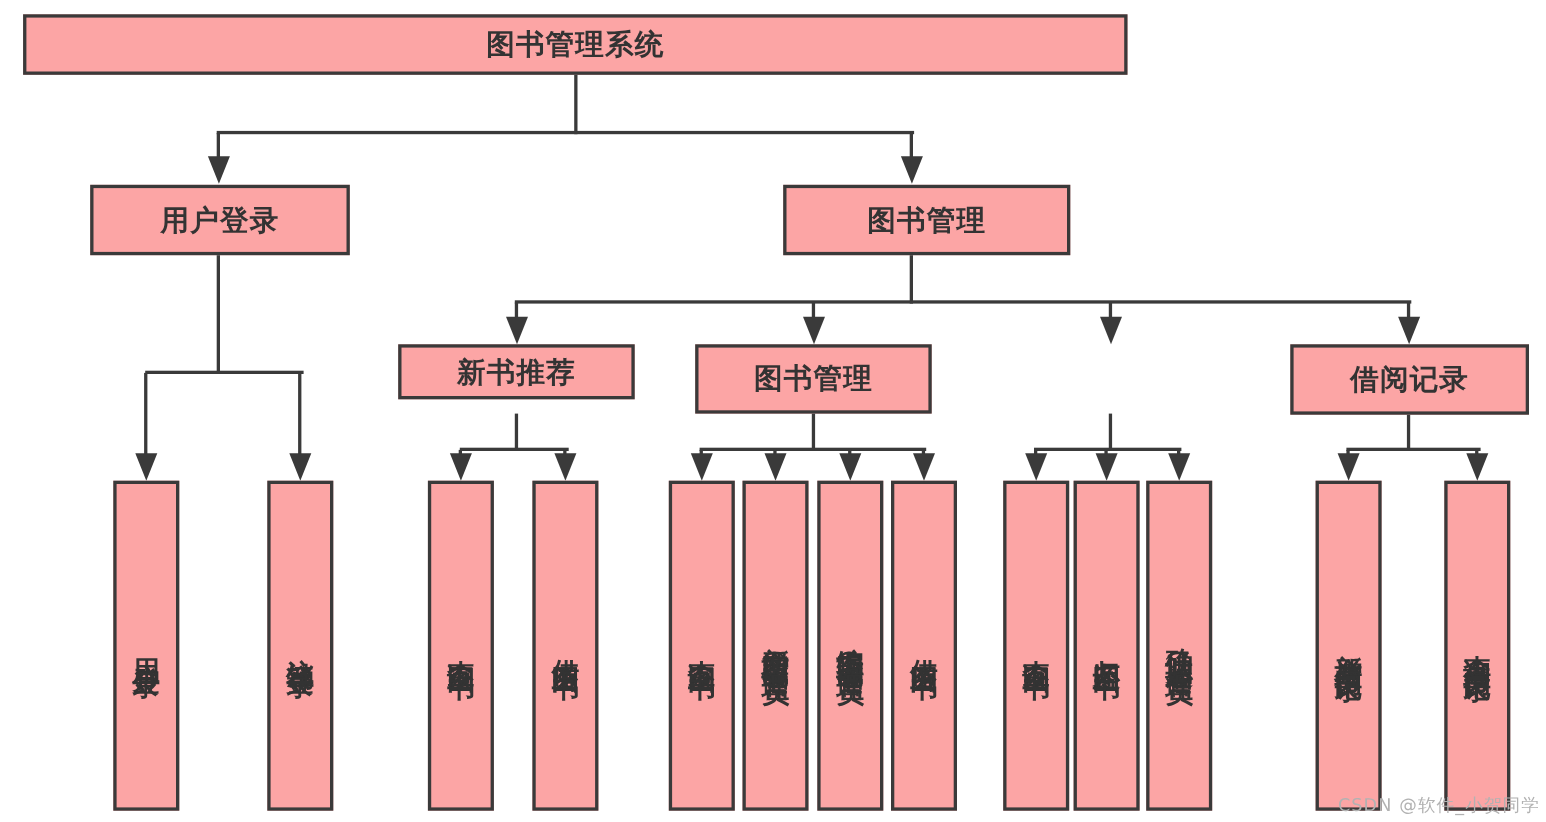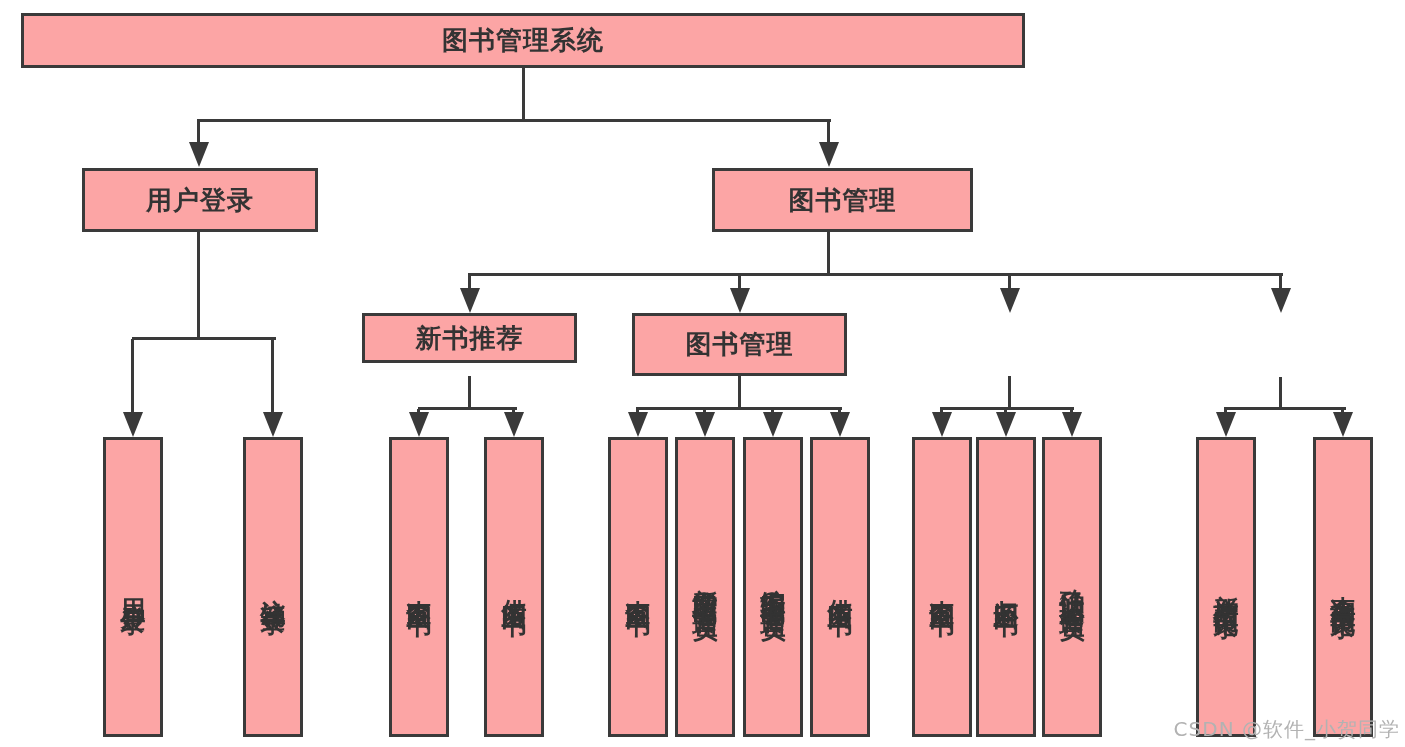--- a/index.html
+++ b/index.html
@@ -47,21 +47,21 @@
     height: 0;
     border-left: 10px solid transparent;
     border-right: 10px solid transparent;
     border-top: 25px solid #3a3a3a;
   }
   .watermark {
     position: absolute;
     right: 5px;
     bottom: 4px;
     color: #b2b2b2;
-    font-size: 20px;
+    font-size: 16px;
     letter-spacing: 1px;
     z-index: 10;
     margin-left: 36px;
   }
 </style>
 </head>
 <body>
 
 <div class="stage">
 
@@ -90,20 +90,21 @@
   <div class="arrow" style="left:460px; top:288px;"></div>
   <div class="line" style="left:738px; top:275px; width:3px; height:14px;"></div>
   <div class="arrow" style="left:730px; top:288px;"></div>
   <div class="line" style="left:1008px; top:275px; width:3px; height:14px;"></div>
   <div class="arrow" style="left:1000px; top:288px;"></div>
   <div class="line" style="left:1279px; top:275px; width:3px; height:14px;"></div>
   <div class="arrow" style="left:1271px; top:288px;"></div>
 
   <div class="node" style="left:362px; top:313px; width:215px; height:50px;">新书推荐</div>
   <div class="node" style="left:632px; top:313px; width:215px; height:63px;">图书管理</div>
+  <div class="node" style="left:1173px; top:313px; width:217px; height:64px;">借阅记录</div>
 
   <div class="line" style="left:468px; top:376px; width:3px; height:34px;"></div>
   <div class="line" style="left:418px; top:407px; width:99px; height:3px;"></div>
   <div class="line" style="left:417px; top:409px; width:3px; height:6px;"></div>
   <div class="arrow" style="left:409px; top:412px;"></div>
   <div class="line" style="left:512px; top:409px; width:3px; height:6px;"></div>
   <div class="arrow" style="left:504px; top:412px;"></div>
 
   <div class="line" style="left:738px; top:376px; width:3px; height:34px;"></div>
   <div class="line" style="left:636px; top:407px; width:206px; height:3px;"></div>

